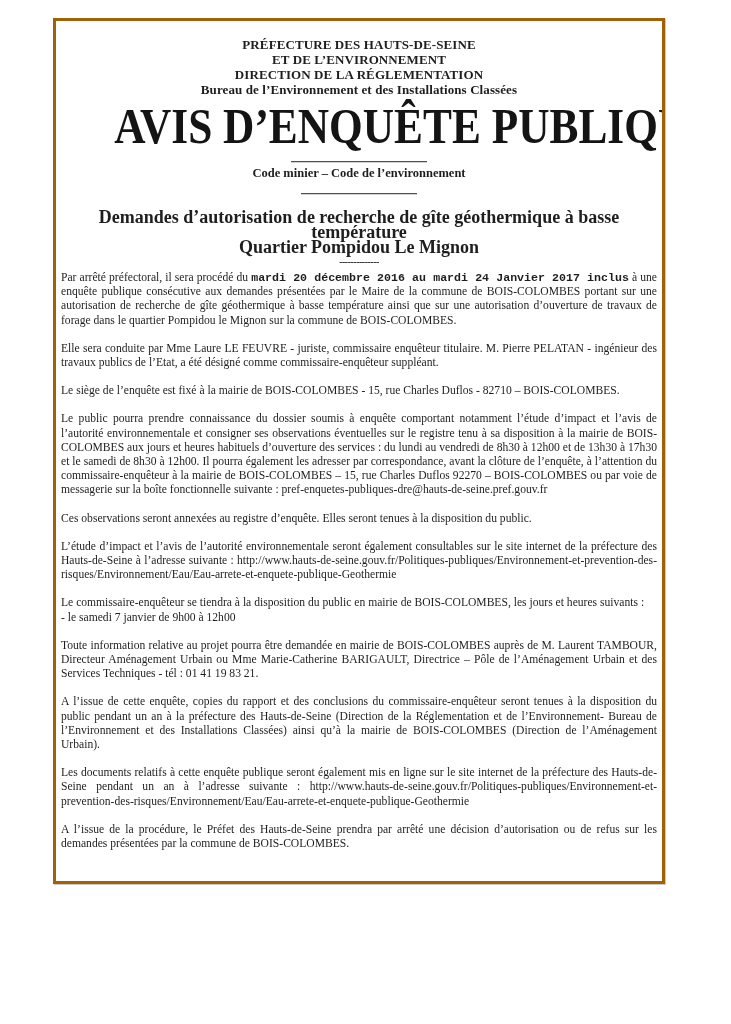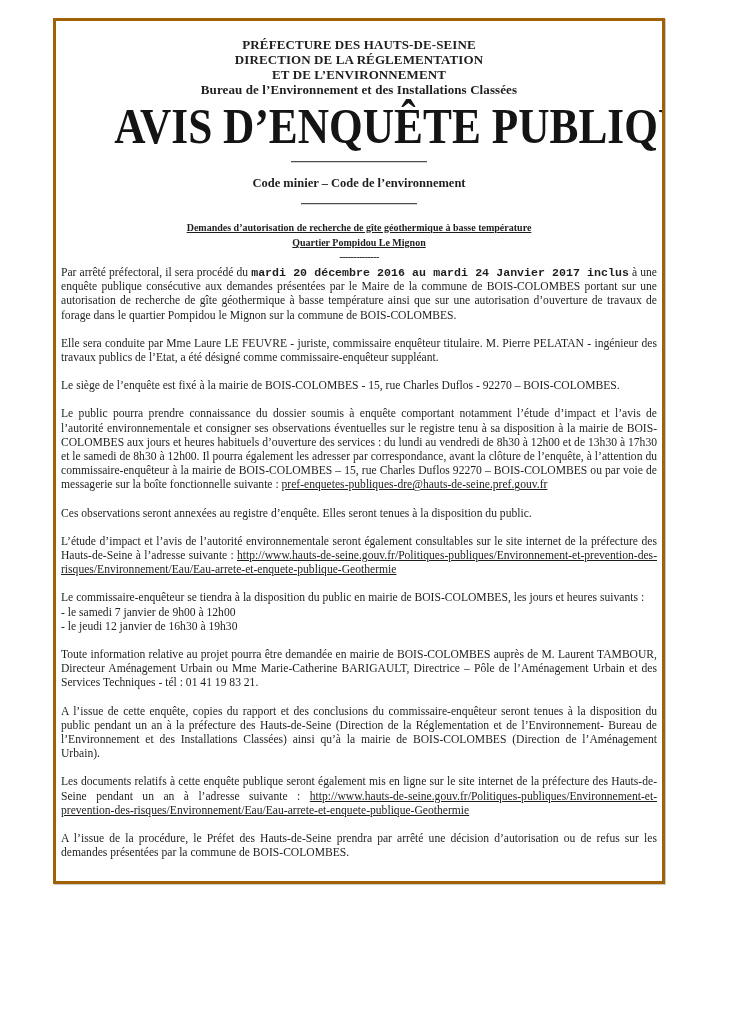--- a/index.html
+++ b/index.html
@@ -45,62 +45,60 @@
     box-shadow: 0 1px 0 rgba(0,0,0,0.18);
     margin: 8px auto 0 auto;
   }
   .rule-1 { width: 136px; }
   .rule-2 { width: 116px; margin-top: 13px; }
   .codes {
     text-align: center;
     font-weight: bold;
     font-size: 12.5px;
     line-height: 14px;
-    margin-top: 14px;
+    margin-top: 4px;
   }
   .subject {
     text-align: center;
     font-weight: bold;
-    font-size: 10px;
+    font-size: 18px;
     line-height: 15px;
     margin-top: 16px;
-    text-decoration: underline;
   }
   .dashes {
     text-align: center;
     font-weight: bold;
     font-size: 10px;
     line-height: 9px;
     letter-spacing: -0.5px;
     margin-top: 2px;
   }
   .doc-body {
     margin-top: 5px;
     font-size: 11.6px;
     line-height: 14.2px;
     text-align: justify;
   }
   .doc-body p { margin: 0 0 14px 0; }
   .doc-body p:last-child { margin-bottom: 8px; }
   .doc-link {
     color: inherit;
-    text-decoration: underline;
     cursor: pointer;
     word-break: break-word;
   }
   b { font-weight: bold; font-family: Liberation Mono, monospace; }
 </style>
 </head>
 <body>
 
 <div class="frame">
 
   <div class="hdr-line">PRÉFECTURE DES HAUTS-DE-SEINE</div>
+  <div class="hdr-line">ET DE L’ENVIRONNEMENT</div>
   <div class="hdr-line">DIRECTION DE LA RÉGLEMENTATION</div>
-  <div class="hdr-line">ET DE L’ENVIRONNEMENT</div>
   <div class="hdr-line">Bureau de l’Environnement et des Installations Classées</div>
 
   <div class="title-wrap">
     <span class="title">AVIS D’ENQUÊTE PUBLIQUE</span>
   </div>
 
   <hr class="rule rule-1">
 
   <div class="codes">Code minier – Code de l’environnement</div>
 
@@ -112,34 +110,33 @@
   </div>
 
   <div class="dashes">--------------</div>
 
   <div class="doc-body">
 
     <p><span>Par arrêté préfectoral, il sera procédé du </span><b>mardi 20 décembre 2016 au mardi 24 Janvier 2017 inclus</b><span> à une enquête publique consécutive aux demandes présentées par le Maire de la commune de BOIS-COLOMBES portant sur une autorisation de recherche de gîte géothermique à basse température ainsi que sur une autorisation d’ouverture de travaux de forage dans le quartier Pompidou le Mignon sur la commune de BOIS-COLOMBES.</span></p>
 
     <p>Elle sera conduite par Mme Laure LE FEUVRE - juriste, commissaire enquêteur titulaire. M. Pierre PELATAN - ingénieur des travaux publics de l’Etat, a été désigné comme commissaire-enquêteur suppléant.</p>
 
-    <p>Le siège de l’enquête est fixé à la mairie de BOIS-COLOMBES - 15, rue Charles Duflos - 92270 – BOIS-COLOMBES.</p>
+    <p>Le siège de l’enquête est fixé à la mairie de BOIS-COLOMBES - 15, rue Charles Duflos - 82710 – BOIS-COLOMBES.</p>
 
     <p><span>Le public pourra prendre connaissance du dossier soumis à enquête comportant notamment l’étude d’impact et l’avis de l’autorité environnementale et consigner ses observations éventuelles sur le registre tenu à sa disposition à la mairie de BOIS-COLOMBES aux jours et heures habituels d’ouverture des services : du lundi au vendredi de 8h30 à 12h00 et de 13h30 à 17h30 et le samedi de 8h30 à 12h00. Il pourra également les adresser par correspondance, avant la clôture de l’enquête, à l’attention du commissaire-enquêteur à la mairie de BOIS-COLOMBES – 15, rue Charles Duflos 92270 – BOIS-COLOMBES ou par voie de messagerie sur la boîte fonctionnelle suivante : </span><a class="doc-link">pref-enquetes-publiques-dre@hauts-de-seine.pref.gouv.fr</a>
       </p>
       <div>Ces observations seront annexées au registre d’enquête. Elles seront tenues à la disposition du public.</div>
     <p></p>
 
     <p><span>L’étude d’impact et l’avis de l’autorité environnementale seront également consultables sur le site internet de la préfecture des Hauts-de-Seine à l’adresse suivante : </span><a class="doc-link">http://www.hauts-de-seine.gouv.fr/Politiques-publiques/Environnement-et-prevention-des-risques/Environnement/Eau/Eau-arrete-et-enquete-publique-Geothermie</a></p>
 
     <p>
       </p>
       <div>Le commissaire-enquêteur se tiendra à la disposition du public en mairie de BOIS-COLOMBES, les jours et heures suivants :</div>
       <div>- le samedi 7 janvier de 9h00 à 12h00</div>
-      <div>- le jeudi 12 janvier de 16h30 à 19h30</div>
     <p></p>
 
     <p>Toute information relative au projet pourra être demandée en mairie de BOIS-COLOMBES auprès de M. Laurent TAMBOUR, Directeur Aménagement Urbain ou Mme Marie-Catherine BARIGAULT, Directrice – Pôle de l’Aménagement Urbain et des Services Techniques - tél : 01 41 19 83 21.</p>
 
     <p>A l’issue de cette enquête, copies du rapport et des conclusions du commissaire-enquêteur  seront tenues à la disposition du public pendant un an à la préfecture des Hauts-de-Seine (Direction de la Réglementation et de l’Environnement- Bureau de l’Environnement et des Installations Classées) ainsi qu’à la mairie de BOIS-COLOMBES (Direction de l’Aménagement Urbain).</p>
 
     <p><span>Les documents relatifs à cette enquête publique seront également mis en ligne sur le site internet de la préfecture des Hauts-de-Seine  pendant un an à l’adresse suivante : </span><a class="doc-link">http://www.hauts-de-seine.gouv.fr/Politiques-publiques/Environnement-et-prevention-des-risques/Environnement/Eau/Eau-arrete-et-enquete-publique-Geothermie</a></p>
 
     <p>A l’issue de la procédure, le Préfet des Hauts-de-Seine prendra par arrêté une décision d’autorisation ou de refus sur les demandes présentées par la commune  de BOIS-COLOMBES.</p>
 

